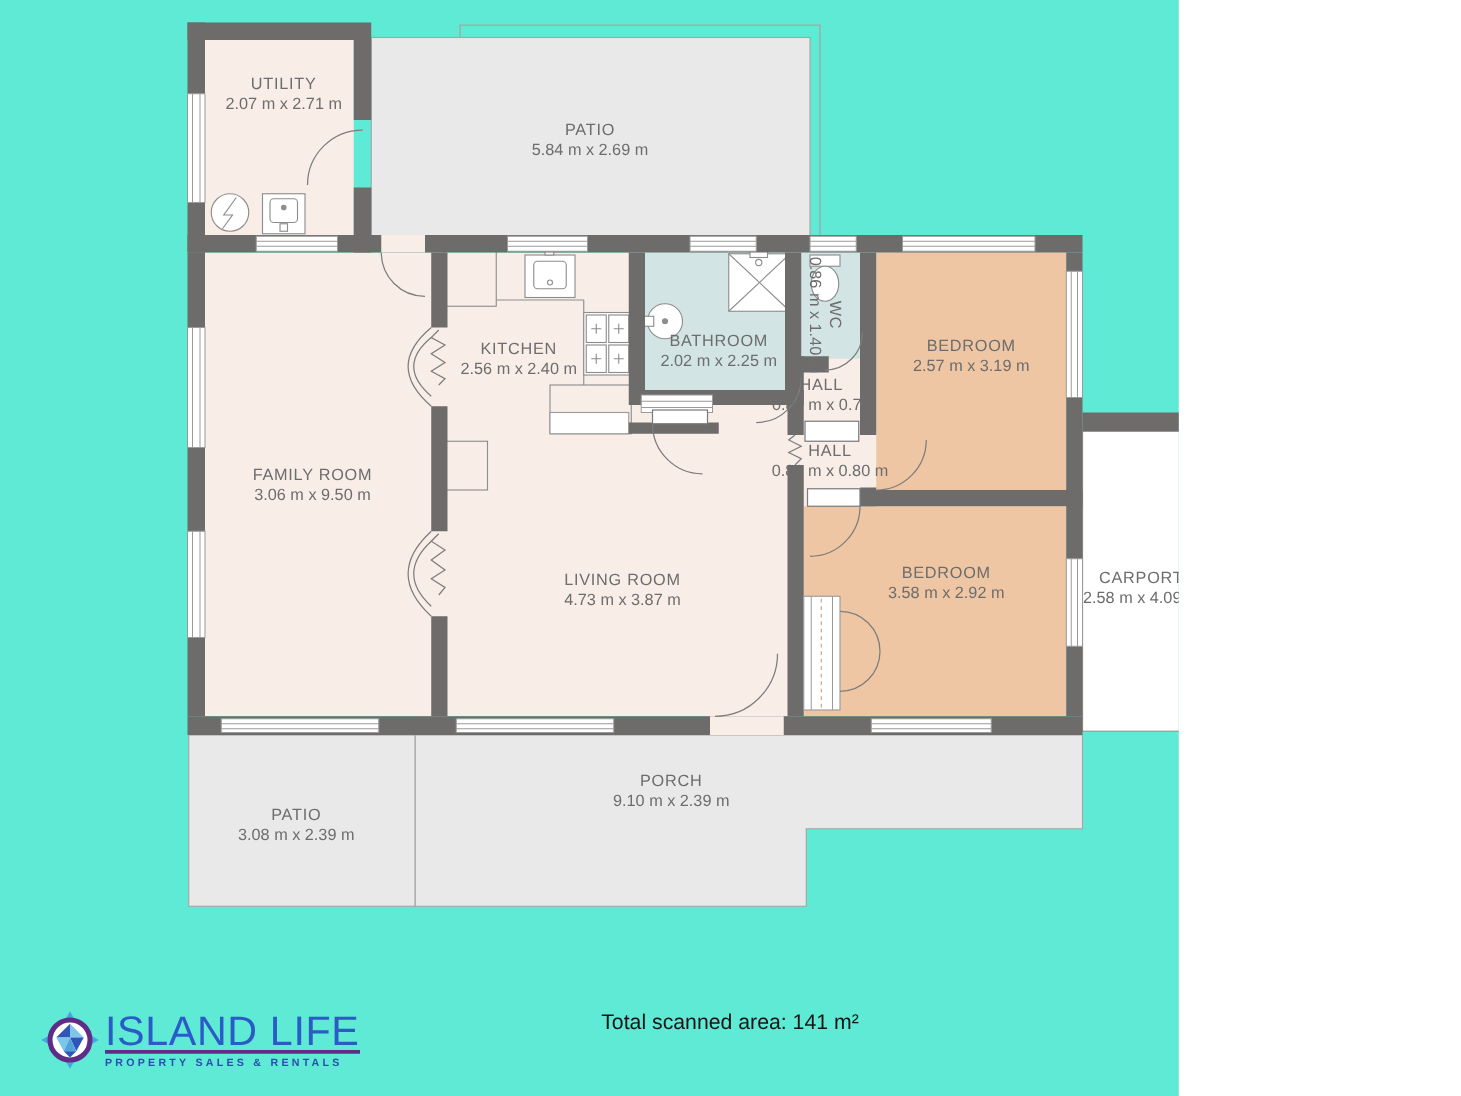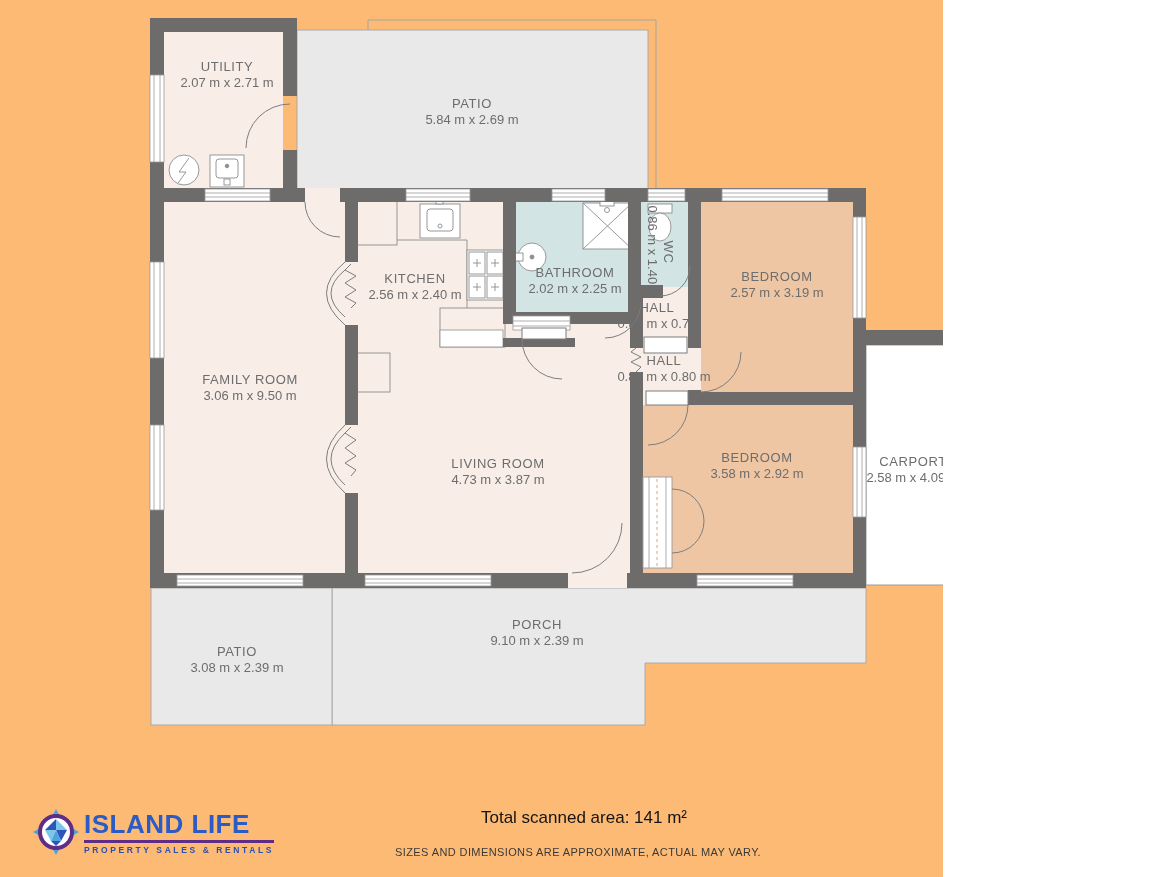--- a/index.html
+++ b/index.html
@@ -1,30 +1,30 @@
 <!DOCTYPE html>
 <html><head>
 <meta charset="utf-8">
 <style>
   html,body{margin:0;padding:0;background:#ffffff;}
-  #stage{position:relative;width:943px;height:877px;background:#fdba74;overflow:hidden;
+  #stage{position:relative;width:943px;height:877px;background:#5eead4;overflow:hidden;
          font-family:"Liberation Sans", sans-serif;}
   #plan-svg{position:absolute;left:0;top:0;}
   .room-label{position:absolute;transform:translate(-50%,-50%);text-align:center;
               color:#6d6d6d;font-size:13px;line-height:16px;white-space:nowrap;z-index:5;}
   .room-label .rname{letter-spacing:.6px;}
   .room-label.rot{transform:translate(-50%,-50%) rotate(90deg);}
   .footer-total{position:absolute;left:584px;top:808px;transform:translateX(-50%);
                 font-size:17px;color:#141414;white-space:nowrap;z-index:5;}
   .footer-disclaimer{position:absolute;left:578px;top:846px;transform:translateX(-50%);
                 font-size:11px;color:#3a3a3a;letter-spacing:.4px;white-space:nowrap;z-index:5;}
   .logo{position:absolute;left:32px;top:808px;display:flex;align-items:center;z-index:5;}
   .logo .emblem{width:48px;height:48px;margin-right:4px;}
   .logo .txt{display:flex;flex-direction:column;}
-  .logo .brand{font-size:26px;font-weight:bold;color:#2b5cc5;letter-spacing:.5px;line-height:29px;}
+  .logo .brand{font-size:33px;font-weight:normal;color:#2b5cc5;letter-spacing:.5px;line-height:29px;}
   .logo .rule{height:3px;background:#5f2c87;margin-top:1px;}
   .logo .tagline{font-size:8.5px;font-weight:bold;color:#2b4fae;letter-spacing:2.6px;margin-top:2px;white-space:nowrap;}
   .north-n{position:absolute;left:1099px;top:812px;font-size:11px;color:#111;
            transform:rotate(-18deg);z-index:5;}
 </style>
 </head>
 <body>
 
 <div id="stage">
 
@@ -300,16 +300,15 @@
       <polygon points="-5,9 5,9 0,14" fill="#2f55b8"></polygon>
     </svg>
     <div class="txt">
       <div class="brand">ISLAND LIFE</div>
       <div class="rule"></div>
       <div class="tagline">PROPERTY SALES &amp; RENTALS</div>
     </div>
   </div>
 
   <div class="footer-total">Total scanned area: 141 m²</div>
-  <div class="footer-disclaimer">SIZES AND DIMENSIONS ARE APPROXIMATE, ACTUAL MAY VARY.</div>
   <div class="north-n">N</div>
 
 </div>
 
 </body></html>

